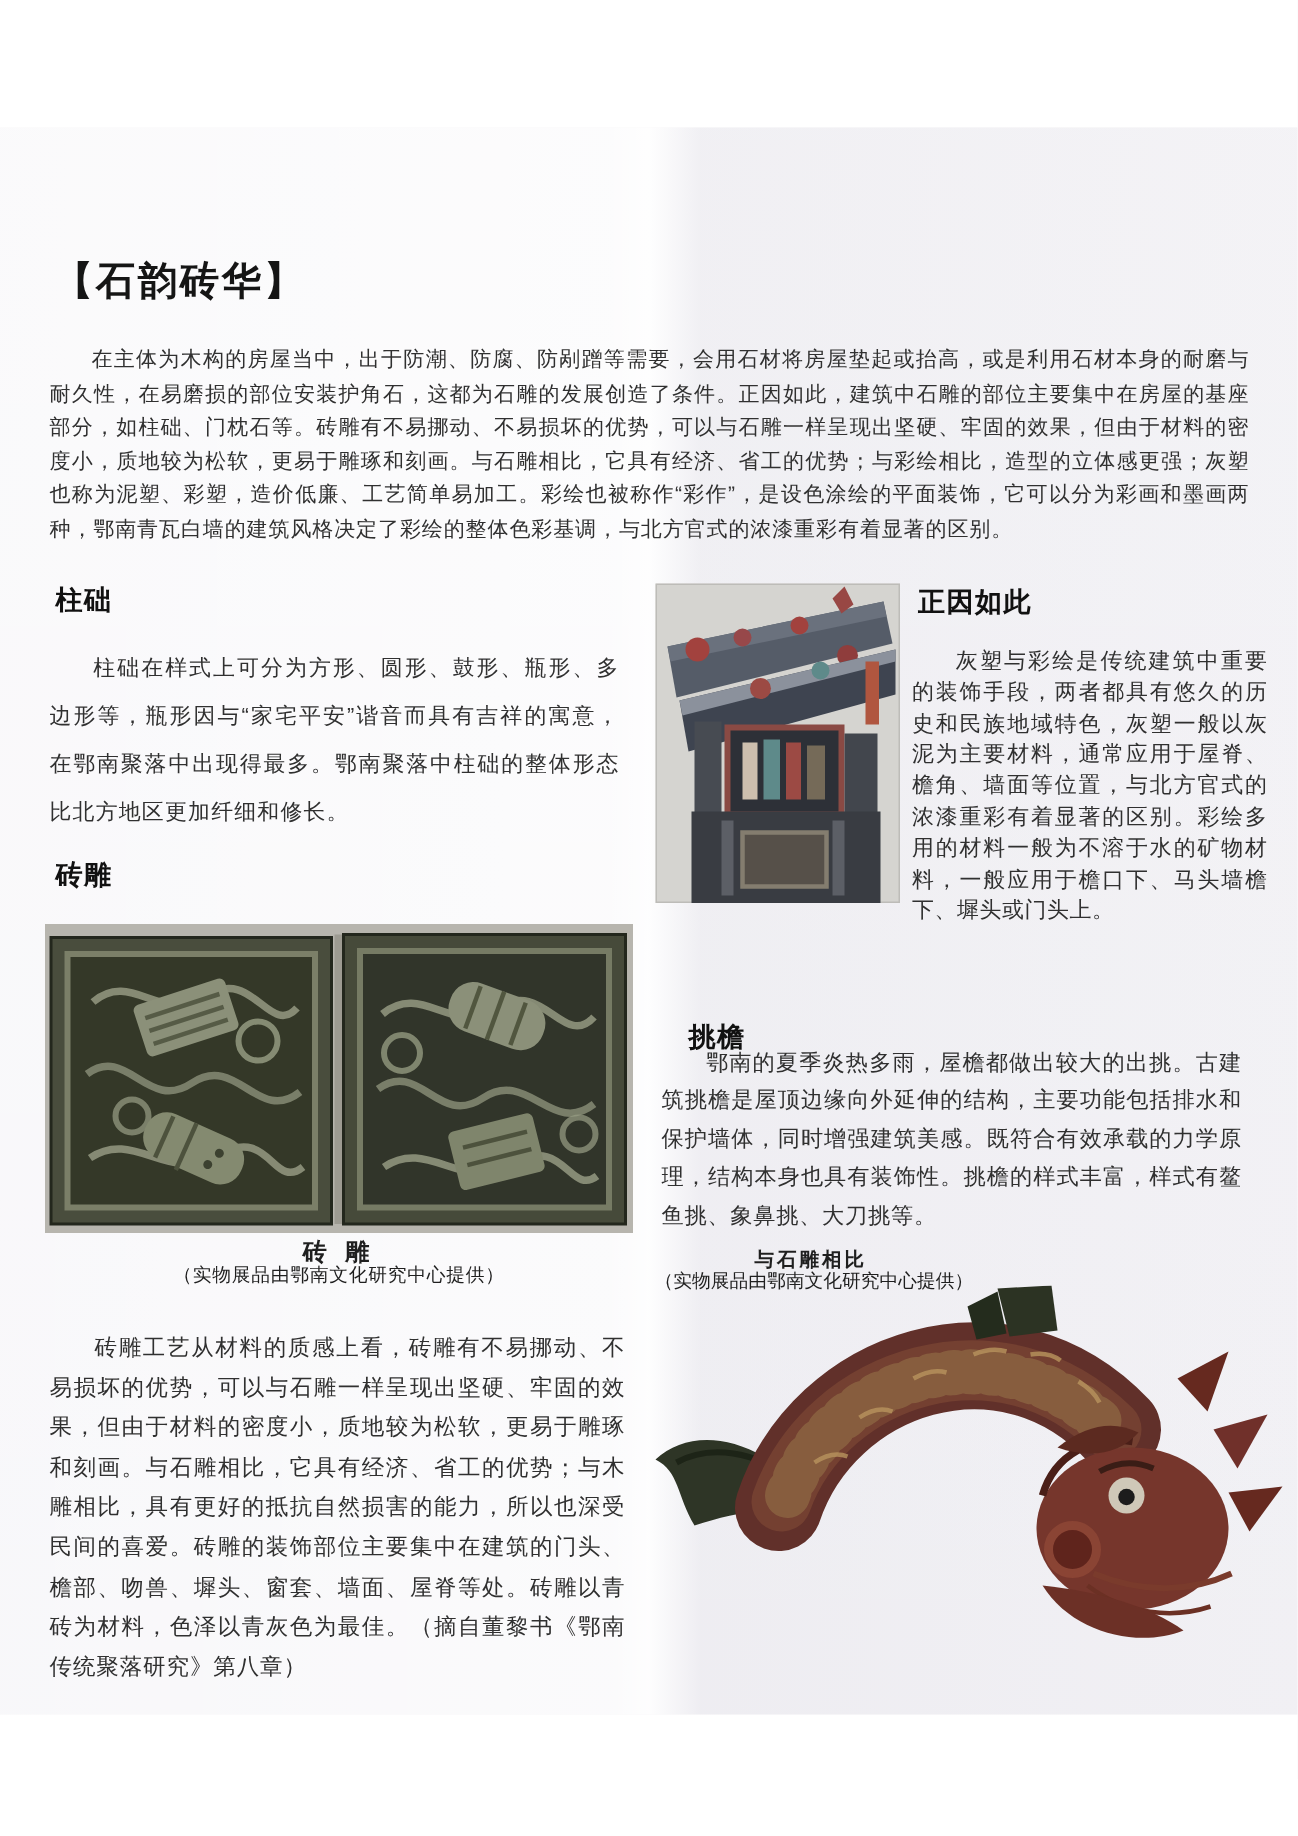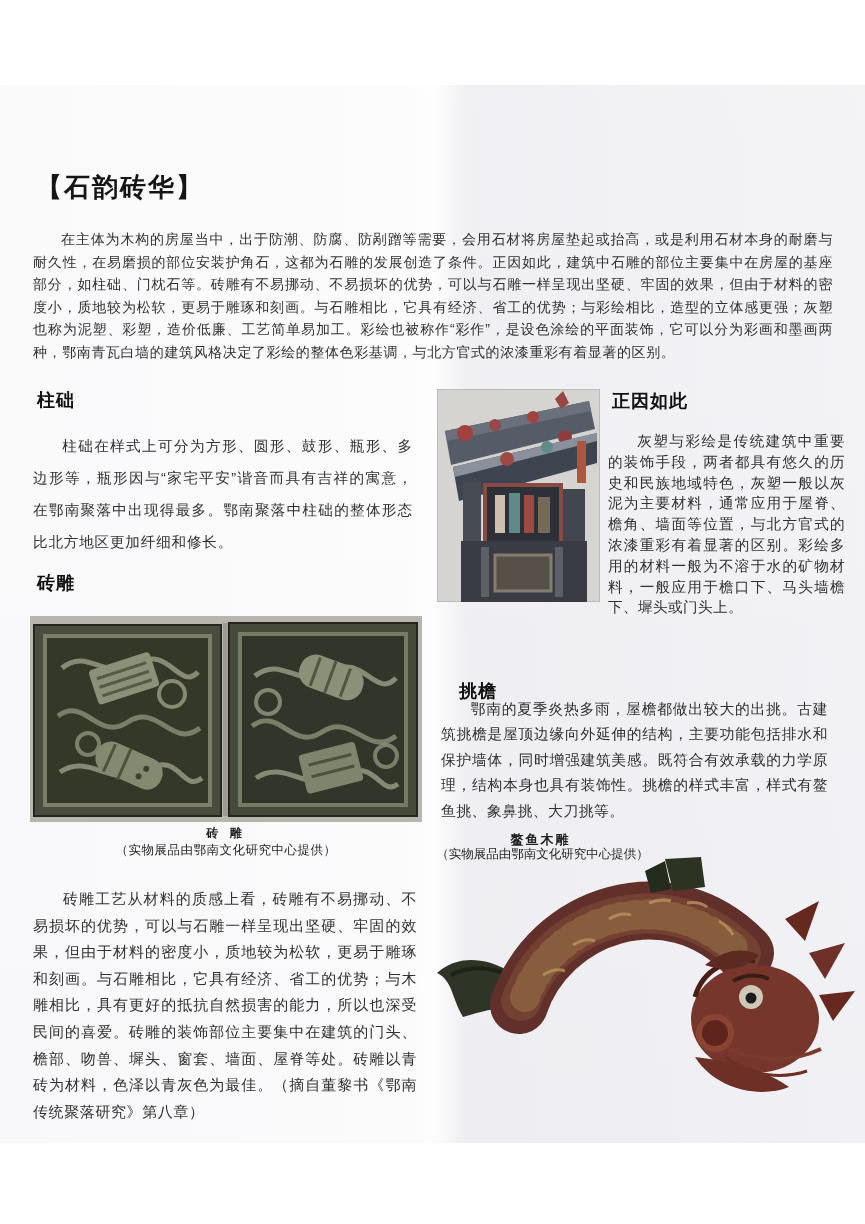--- a/index.html
+++ b/index.html
@@ -53,21 +53,21 @@
   .h2{
     font-size:18px;font-weight:bold;color:#111;letter-spacing:1px;
   }
   .zhuchu-h{left:37px;top:388px;}
   .zhuchu-p{left:33px;top:430px;width:380px;font-size:14.6px;line-height:32px;letter-spacing:0.8px;}
   .zhuandiao-h{left:37px;top:571px;}
   .brick-photo{left:30px;top:616px;width:392px;height:206px;}
   .caption{
     text-align:center;color:#1f1f1f;
   }
-  .brick-cap-title{left:30px;top:825px;width:392px;font-size:12px;letter-spacing:4px;font-weight:bold;}
+  .brick-cap-title{left:30px;top:825px;width:392px;font-size:16px;letter-spacing:4px;font-weight:bold;}
   .brick-cap-credit{left:30px;top:842px;width:392px;font-size:12.5px;letter-spacing:0.5px;}
   .zhuandiao-p{left:33px;top:886px;width:384px;font-size:15px;line-height:26.6px;letter-spacing:0.6px;}
 
   .temple-photo{left:437px;top:389px;width:163px;height:213px;}
   .huisu-h{left:612px;top:389px;}
   .huisu-p{left:608px;top:431px;width:237px;font-size:14.6px;line-height:20.8px;letter-spacing:0.4px;}
   .tiaoyan-h{left:459px;top:653px;margin-top:26px;}
   .tiaoyan-p{left:441px;top:697px;width:387px;font-size:14.8px;line-height:25.4px;letter-spacing:0.5px;}
   .aoyu-cap-title{left:438px;top:831px;width:205px;font-size:13px;letter-spacing:2px;font-weight:bold;}
   .aoyu-cap-credit{left:430px;top:846px;width:225px;font-size:12.5px;letter-spacing:0;}
@@ -178,21 +178,21 @@
       <rect x="118" y="158" width="8" height="50" fill="#5c5f66"></rect>
     </svg>
   </div>
 
   <div class="abs h2 huisu-h">正因如此</div>
   <div class="abs para huisu-p">灰塑与彩绘是传统建筑中重要的装饰手段，两者都具有悠久的历史和民族地域特色，灰塑一般以灰泥为主要材料，通常应用于屋脊、檐角、墙面等位置，与北方官式的浓漆重彩有着显著的区别。彩绘多用的材料一般为不溶于水的矿物材料，一般应用于檐口下、马头墙檐下、墀头或门头上。</div>
 
   <div class="abs h2 tiaoyan-h">挑檐</div>
   <div class="abs para tiaoyan-p">鄂南的夏季炎热多雨，屋檐都做出较大的出挑。古建筑挑檐是屋顶边缘向外延伸的结构，主要功能包括排水和保护墙体，同时增强建筑美感。既符合有效承载的力学原理，结构本身也具有装饰性。挑檐的样式丰富，样式有鳌鱼挑、象鼻挑、大刀挑等。</div>
 
-  <div class="abs caption aoyu-cap-title">鳌鱼木雕</div>
+  <div class="abs caption aoyu-cap-title">与石雕相比</div>
   <div class="abs caption aoyu-cap-credit">（实物展品由鄂南文化研究中心提供）</div>
 
   <div class="abs fish-image">
     <svg width="425" height="258" viewBox="0 0 425 258" xmlns="http://www.w3.org/2000/svg">
 
       <path d="M98,130 C62,98 26,96 4,116 C20,124 18,140 30,160 C54,152 78,148 100,148 Z" fill="#2e3526"></path>
       <path d="M98,130 C70,110 40,106 18,118" stroke="#1d2417" stroke-width="4" fill="none"></path>
 
       <path d="M86,148 C116,58 236,16 312,96" stroke="#61302a" stroke-width="58" fill="none" stroke-linecap="round"></path>
       <path d="M88,144 C118,60 234,22 308,96" stroke="#744031" stroke-width="40" fill="none" stroke-linecap="round"></path>

